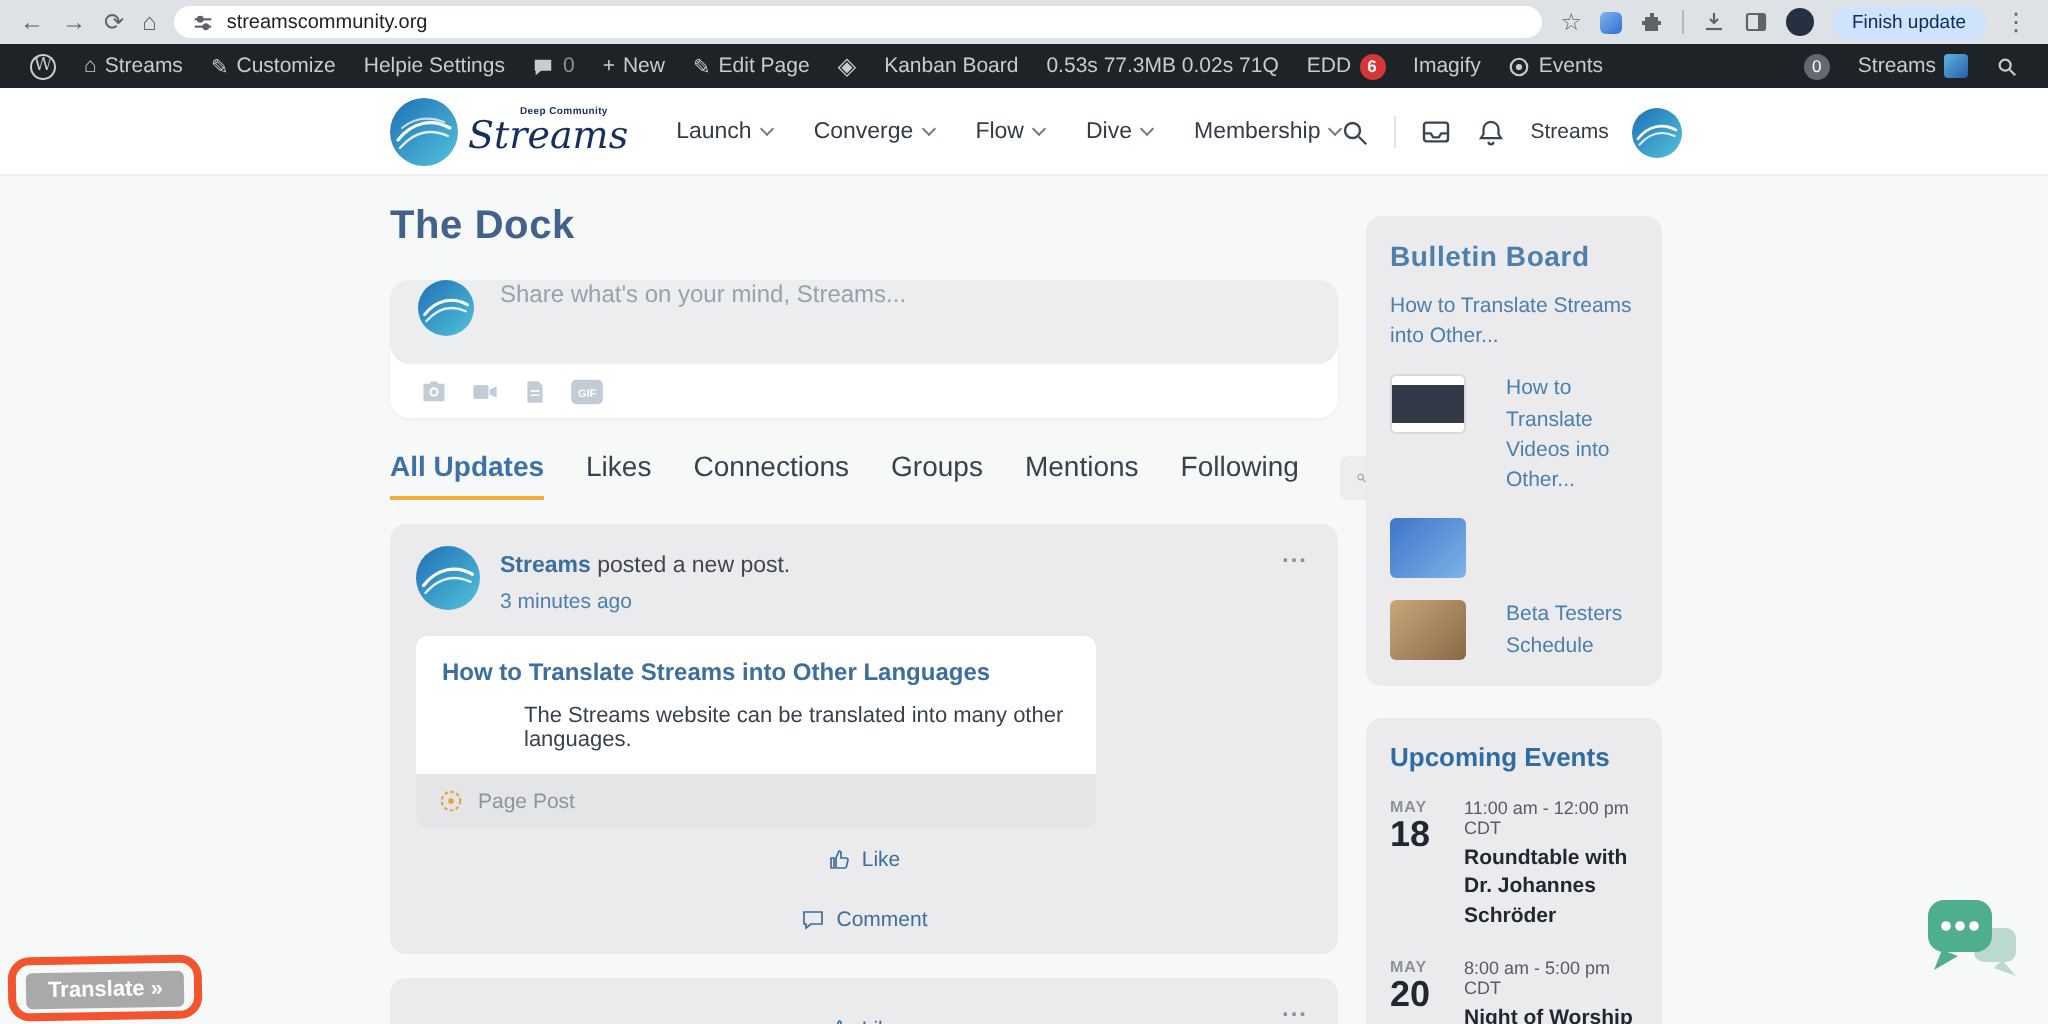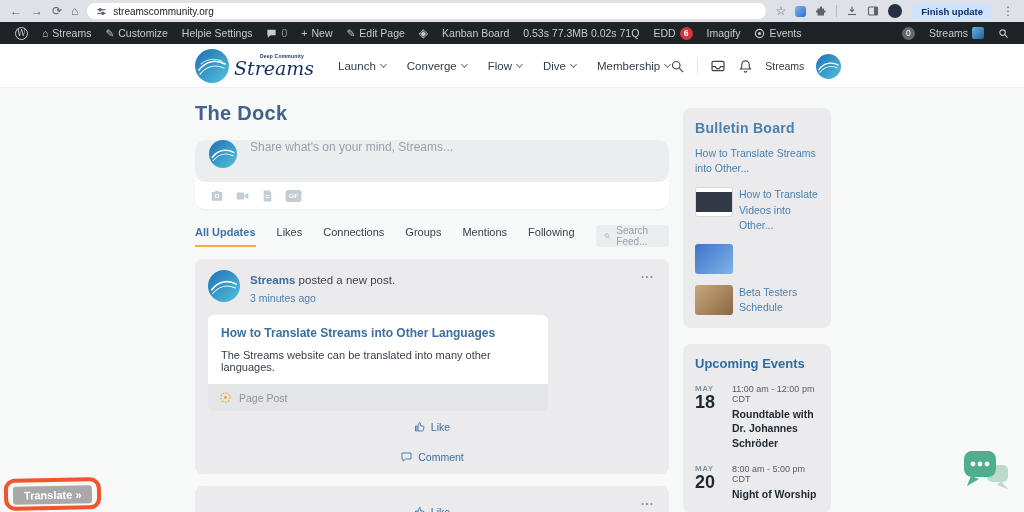--- a/index.html
+++ b/index.html
@@ -8,21 +8,21 @@
     width:1024px; height:512px; overflow:hidden; position:relative;
     font-family:"Liberation Sans", sans-serif; background:#f7f8f8;
   }
   
   .browser { height:22px; background:#dee1e6; display:flex; align-items:center; padding:0 10px; gap:9px; }
   .bicon { color:#5f6368; font-size:12px; line-height:1; cursor:default; }
   .urlbar { flex:1; max-width:742px; height:16px; background:#ffffff; border-radius:9px; display:flex; align-items:center; gap:6px; padding:0 9px; font-size:10px; color:#202124; }
   .vdiv { width:1px; height:12px; background:#b5b9bd; }
   .ext-blue { width:11px; height:11px; border-radius:3px; background:linear-gradient(135deg,#7fb4f0,#2f6fd0); display:inline-block; }
   .avatar-dark { width:14px; height:14px; border-radius:50%; background:#273042; display:inline-block; }
-  .finish { background:#cfe3fc; color:#0b2d66; font-size:9.5px; font-weight:700; padding:3px 10px; border-radius:10px; white-space:nowrap; }
+  .finish { background:#cfe3fc; color:#0b2d66; font-size:9.5px; font-weight:400; padding:3px 10px; border-radius:10px; white-space:nowrap; }
   .gicon { display:block; }
   
   .adminbar { height:22px; background:#1d2327; display:flex; align-items:center; padding:0 8px; font-size:10.5px; color:#c8cbcf; }
   .ab-item { display:flex; align-items:center; gap:4px; padding:0 7px; white-space:nowrap; }
   .wp-logo { width:13px; height:13px; border:1.2px solid #c8cbcf; border-radius:50%; font-size:9px; display:flex; align-items:center; justify-content:center; font-family:"DejaVu Serif",serif; }
   .ab-badge { background:#d63638; color:#fff; border-radius:50%; min-width:13px; height:13px; font-size:8.5px; display:flex; align-items:center; justify-content:center; font-weight:700; }
   .ab-circle { width:13px; height:13px; border-radius:50%; background:#646970; color:#fff; font-size:8.5px; display:flex; align-items:center; justify-content:center; }
   .ab-sq { width:12px; height:12px; border-radius:2px; background:linear-gradient(135deg,#62b2e0,#2460a8); display:inline-block; }
   .ab-spacer { flex:1; }
   
@@ -46,42 +46,42 @@
   .container { position:absolute; left:195px; top:0; width:636px; display:flex; gap:14px; }
   .col-l { width:474px; }
   .col-r { width:148px; }
   .page-title { margin:14px 0 0; font-size:20px; font-weight:700; color:#42628b; letter-spacing:.3px; }
   .composer { margin-top:15px; background:#fff; border-radius:10px; box-shadow:0 1px 2px rgba(0,0,0,.04); }
   .composer-top { background:#ebedee; border-radius:10px; height:42px; display:flex; align-items:flex-start; gap:13px; padding:0 14px; }
   .composer-ph { font-size:12px; color:#98a2ad; }
   .composer-foot { height:27px; display:flex; align-items:center; gap:11px; padding:0 15px; color:#c3ccd4; }
   .avatar28 { width:28px; height:28px; border-radius:50%; background:linear-gradient(135deg,#1f6fb5,#53c3db); flex:none; }
   .tabs { margin-top:16px; display:flex; align-items:flex-end; gap:21px; }
-  .tab { font-size:11px; color:#39424c; padding-bottom:7px; border-bottom:2px solid transparent; cursor:pointer; white-space:nowrap; }
+  .tab { font-size:14px; color:#39424c; padding-bottom:7px; border-bottom:2px solid transparent; cursor:pointer; white-space:nowrap; }
   .tab.active { color:#3c72a8; font-weight:700; border-bottom-color:#f0ad3a; }
   .feedsearch { margin-left:auto; width:118px; height:22px; background:#ebedee; border-radius:4px; display:flex; align-items:center; gap:6px; padding:0 8px; font-size:10px; color:#98a2ad; }
   .post { margin-top:12px; background:#ebebed; border-radius:8px; padding:11px 13px; position:relative; }
   .post-head { display:flex; gap:10px; align-items:flex-start; }
   .avatar32 { width:32px; height:32px; border-radius:50%; overflow:hidden; flex:none; background:linear-gradient(135deg,#1f6fb5,#53c3db); }
   .p-line1 { font-size:11.5px; color:#3f4650; }
   .p-author { color:#3c6e9f; font-weight:700; }
   .p-time { font-size:10.5px; color:#4d7fae; margin-top:4px; }
   .p-dots { position:absolute; top:8px; right:15px; color:#8a9199; font-size:12px; font-weight:700; letter-spacing:1px; cursor:pointer; }
   .p-card { margin-top:11px; width:76%; background:#fff; border-radius:6px 6px 0 0; padding:11px 13px; }
   .p-card-title { font-size:12px; font-weight:700; color:#3c6e9f; cursor:pointer; }
-  .p-card-body { font-size:11px; color:#39414b; margin-top:9px; }
+  .p-card-body { font-size:11px; color:#39414b; margin-top:9px;margin-left:41px; }
   .p-view { width:76%; background:#e4e5e7; border-radius:0 0 6px 6px; padding:7px 11px; display:flex; gap:7px; align-items:center; font-size:10.5px; color:#8d949c; cursor:pointer; }
   .p-actions { margin-top:10px; display:flex; gap:18px; align-items:center;flex-direction:column; }
   .p-act { display:flex; gap:5px; align-items:center; font-size:10.5px; color:#3c6e9f; cursor:pointer; }
   
   .side-card { background:#ebebed; border-radius:8px; padding:12px; margin-top:16px; }
   .side-card.first { margin-top:20px; }
   .side-title { font-size:14px; font-weight:700; color:#4a7fae; letter-spacing:.3px; }
   .b-item0 { margin-top:10px; font-size:10.5px; color:#4a7fae; line-height:1.45; cursor:pointer; }
-  .b-item { margin-top:11px; display:flex; gap:6px; align-items:flex-start; cursor:pointer; }
+  .b-item { margin-top:11px; display:flex; gap:20px; align-items:flex-start; cursor:pointer; }
   .b-thumb { width:38px; height:30px; border-radius:3px; flex:none; }
   .b-thumb.video { background:linear-gradient(#ffffff 0 16%, #333a47 16% 84%, #ffffff 84%); border:1px solid #d8d8da; }
   .b-thumb.shortcut { background:linear-gradient(135deg,#3f74c9,#7fb3e8); }
   .b-thumb.photo { background:linear-gradient(135deg,#c9a87c,#8a6844); }
   .b-text { font-size:10.5px; color:#4a7fae; line-height:1.45; }
   .ev-title { font-size:13px; font-weight:700; color:#2e6ca3; }
   .ev-row { display:flex; gap:9px; margin-top:13px; }
   .ev-date { width:28px; flex:none; text-align:left; }
   .ev-month { font-size:8px; font-weight:700; color:#8a9199; letter-spacing:.5px; }
   .ev-day { font-size:18px; font-weight:700; color:#1f2730; line-height:1.1; }

